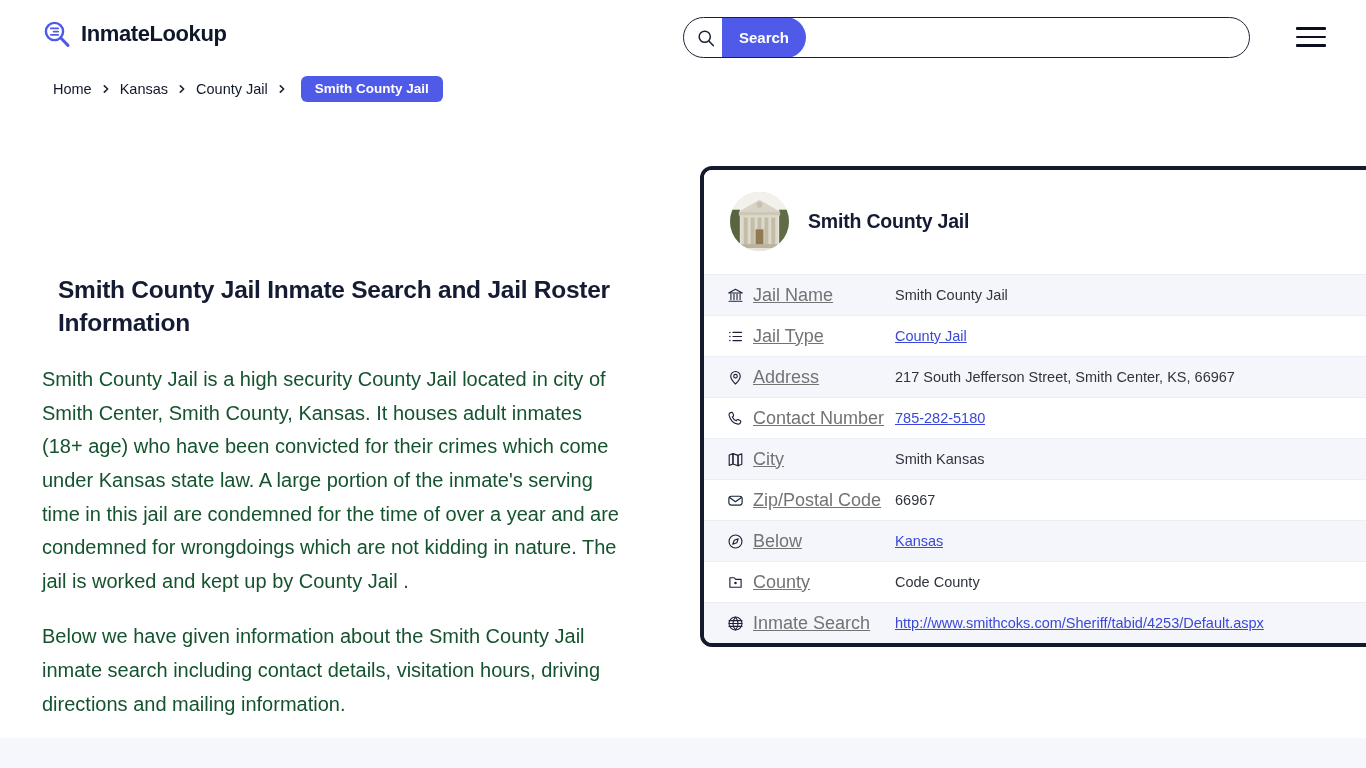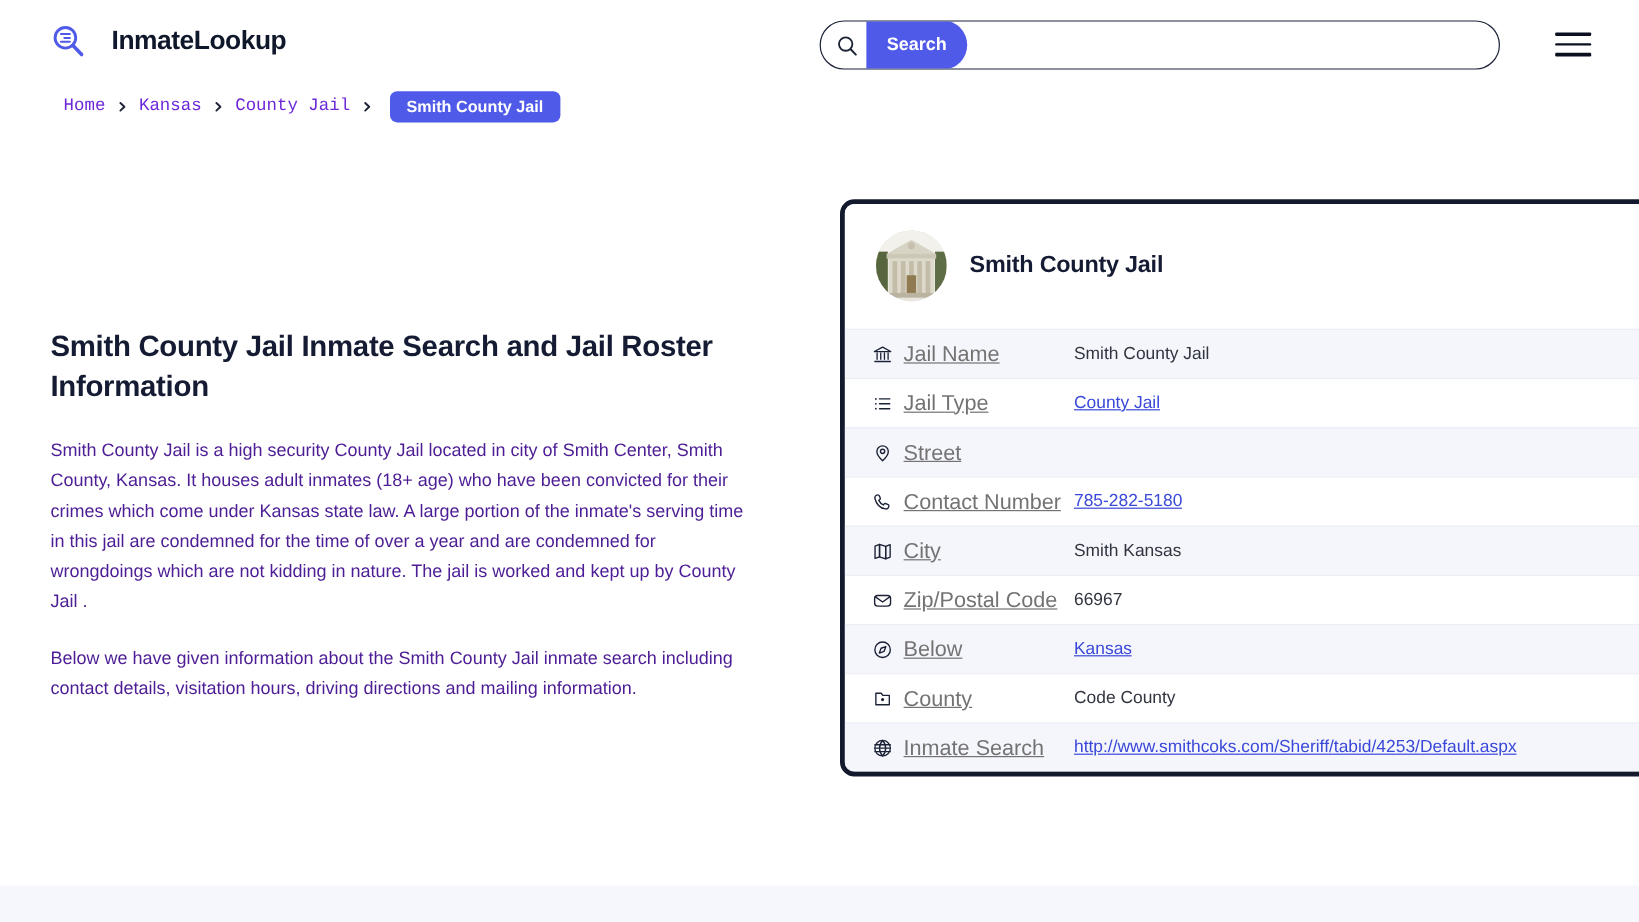--- a/index.html
+++ b/index.html
@@ -30,21 +30,20 @@
     gap: 9px;
     cursor: pointer;
   }
   .logo-icon { width: 30px; height: 30px; display: block; }
   .logo-text {
     font-size: 22px;
     font-weight: 700;
     color: #0f172a;
     letter-spacing: -0.4px;
     line-height: 1;
-    margin-left: 12px;
   }
 
   .search-wrap {
     position: absolute;
     left: 683px; top: 17px;
     width: 567px; height: 41px;
     border: 1px solid #1b2236;
     border-radius: 21px;
     background: #ffffff;
     display: flex;
@@ -103,25 +102,24 @@
   
   .breadcrumb {
     position: absolute;
     left: 52px; top: 76px;
     display: flex;
     align-items: center;
     gap: 0px;
     font-size: 14.5px;
   }
   .crumb {
-    color: #6d28d9;
+    color: #0f172a;
     text-decoration: none;
     cursor: pointer;
     padding: 0 1px;
-    font-family: Liberation Mono, monospace;
   }
   .crumb-sep {
     display: inline-flex;
     align-items: center;
     margin: 0 8px;
     color: #1b2236;
   }
   .crumb-current {
     background: #4f5ae8;
     color: #ffffff;
@@ -139,24 +137,25 @@
     left: 42px; top: 274px;
     width: 582px;
   }
   .page-title {
     font-size: 24.5px;
     font-weight: 700;
     color: #141b33;
     line-height: 1.33;
     letter-spacing: -0.25px;
     margin-bottom: 24px;
+    margin-left: 16px;
   }
   .body-para {
-    font-size: 15px;
-    color: #4c1d95;
+    font-size: 20px;
+    color: #14532d;
     line-height: 1.68;
     margin-bottom: 22px;
     max-width: 582px;
   }
 
   
   .info-card {
     position: absolute;
     left: 700px; top: 166px;
     width: 760px;
@@ -343,21 +342,22 @@
     <a class="row-value link">County Jail</a>
   </div>
 
   <div class="info-row alt">
     <span class="row-icon">
       <svg viewBox="0 0 20 20" width="17" height="17" fill="none" stroke="#1b2236" stroke-width="1.35" stroke-linecap="round" stroke-linejoin="round">
         <path d="M10 17.6s5.6-5.1 5.6-9a5.6 5.6 0 10-11.2 0c0 3.9 5.6 9 5.6 9z"></path>
         <circle cx="10" cy="8.4" r="2.1"></circle>
       </svg>
     </span>
-    <span class="row-label">Street</span>
+    <span class="row-label">Address</span>
+    <span class="row-value">217 South Jefferson Street, Smith Center, KS, 66967</span>
   </div>
 
   <div class="info-row">
     <span class="row-icon">
       <svg viewBox="0 0 20 20" width="17" height="17" fill="none" stroke="#1b2236" stroke-width="1.35" stroke-linecap="round" stroke-linejoin="round">
         <path d="M5.4 2.8c.8 0 1.2.4 1.5 1.2l.8 2c.2.6.1 1-.4 1.4l-1 .8c.9 2 2.5 3.6 4.5 4.5l.8-1c.4-.5.8-.6 1.4-.4l2 .8c.8.3 1.2.7 1.2 1.5 0 1.8-1.5 3.2-3.3 3C7.6 16 4 12.4 2.4 6.1 2.2 4.3 3.6 2.8 5.4 2.8z"></path>
       </svg>
     </span>
     <span class="row-label">Contact Number</span>
     <a class="row-value link">785-282-5180</a>

